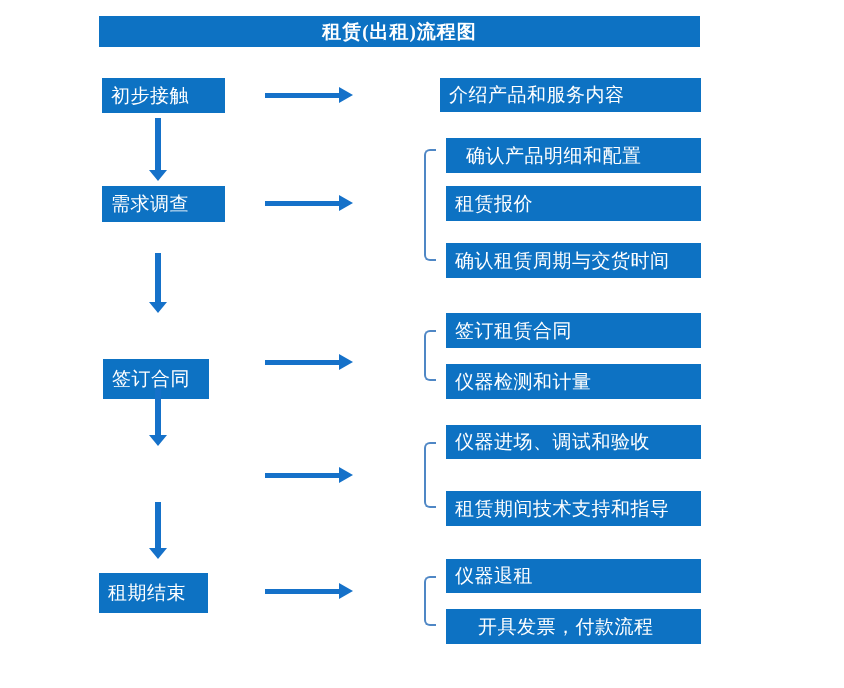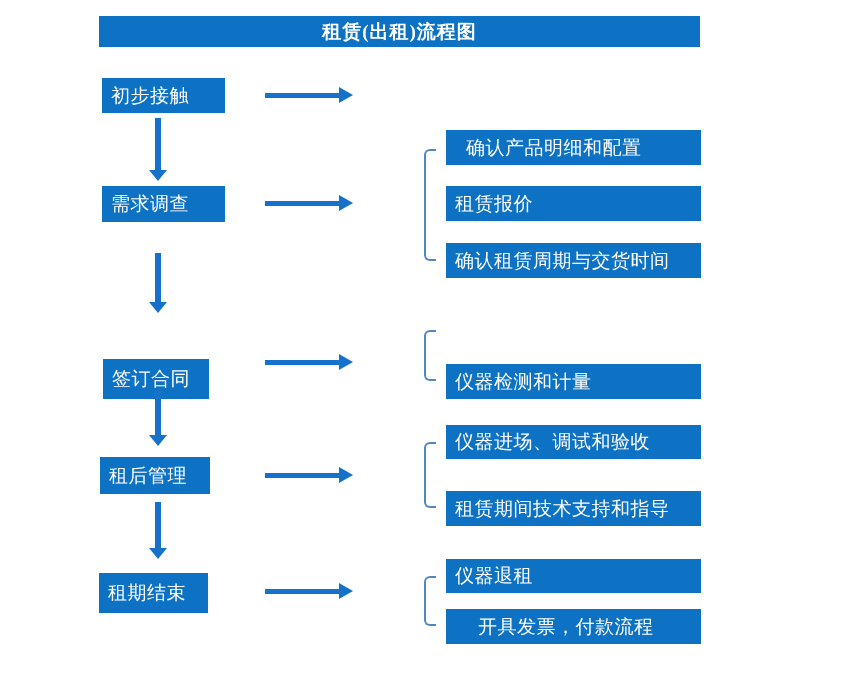--- a/index.html
+++ b/index.html
@@ -49,23 +49,20 @@
 
   <div class="bluebox" style="left:102px;top:78px;width:123px;height:35px;">
     <span>初步接触</span>
   </div>
   <div class="bluebox" style="left:102px;top:186px;width:123px;height:36px;">
     <span>需求调查</span>
   </div>
   <div class="bluebox" style="left:103px;top:359px;width:106px;height:40px;">
     <span>签订合同</span>
   </div>
-  <div class="bluebox" style="left:100px;top:457px;width:110px;height:37px;">
-    <span>租后管理</span>
-  </div>
   <div class="bluebox" style="left:99px;top:573px;width:109px;height:40px;">
     <span>租期结束</span>
   </div>
 
   <div>
     <div class="vshaft" style="left:155px;top:118px;height:52px;"></div>
     <div class="vhead" style="left:149px;top:170px;"></div>
   </div>
   <div>
     <div class="vshaft" style="left:155px;top:253px;height:49px;"></div>
@@ -99,31 +96,37 @@
   <div>
     <div class="hshaft" style="left:265px;top:589px;width:74px;"></div>
     <div class="hhead" style="left:339px;top:583px;"></div>
   </div>
 
   <div class="bracket" style="left:424px;top:149px;height:112px;"></div>
   <div class="bracket" style="left:424px;top:330px;height:51px;"></div>
   <div class="bracket" style="left:424px;top:442px;height:66px;"></div>
   <div class="bracket" style="left:424px;top:576px;height:50px;"></div>
 
+  <div class="bluebox" style="left:440px;top:78px;width:261px;height:34px;">
+    <span>介绍产品和服务内容</span>
+  </div>
 
-  <div class="bluebox" style="left:446px;top:130px;width:255px;height:35px;padding-left:20px;">
+  <div class="bluebox" style="left:446px;top:138px;width:255px;height:35px;padding-left:20px;">
     <span>确认产品明细和配置</span>
   </div>
   <div class="bluebox" style="left:446px;top:243px;width:255px;height:35px;">
     <span>确认租赁周期与交货时间</span>
   </div>
   <div class="bluebox" style="left:446px;top:186px;width:255px;height:35px;">
     <span>租赁报价</span>
   </div>
 
+  <div class="bluebox" style="left:446px;top:313px;width:255px;height:35px;">
+    <span>签订租赁合同</span>
+  </div>
   <div class="bluebox" style="left:446px;top:364px;width:255px;height:35px;">
     <span>仪器检测和计量</span>
   </div>
 
   <div class="bluebox" style="left:446px;top:425px;width:255px;height:34px;align-items:center;">
     <span>仪器进场、调试和验收</span>
   </div>
   <div class="bluebox" style="left:446px;top:491px;width:255px;height:35px;">
     <span>租赁期间技术支持和指导</span>
   </div>

